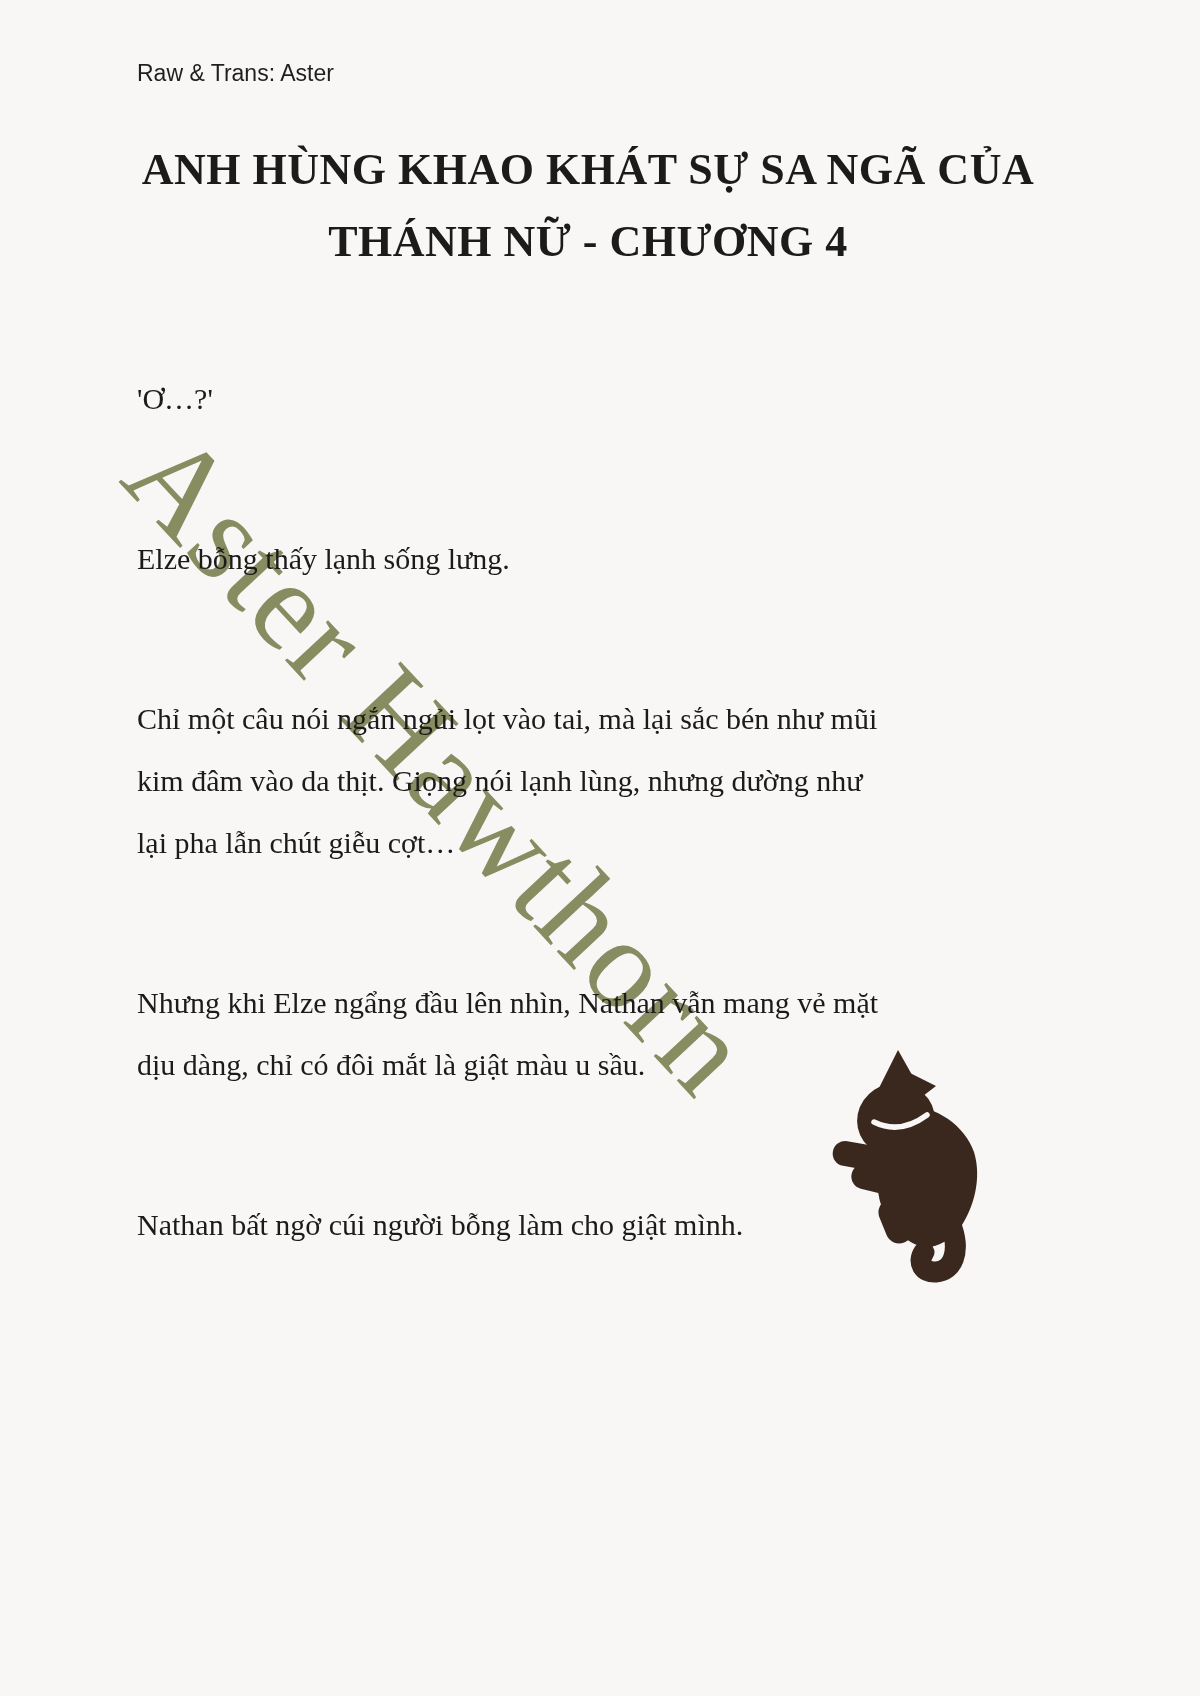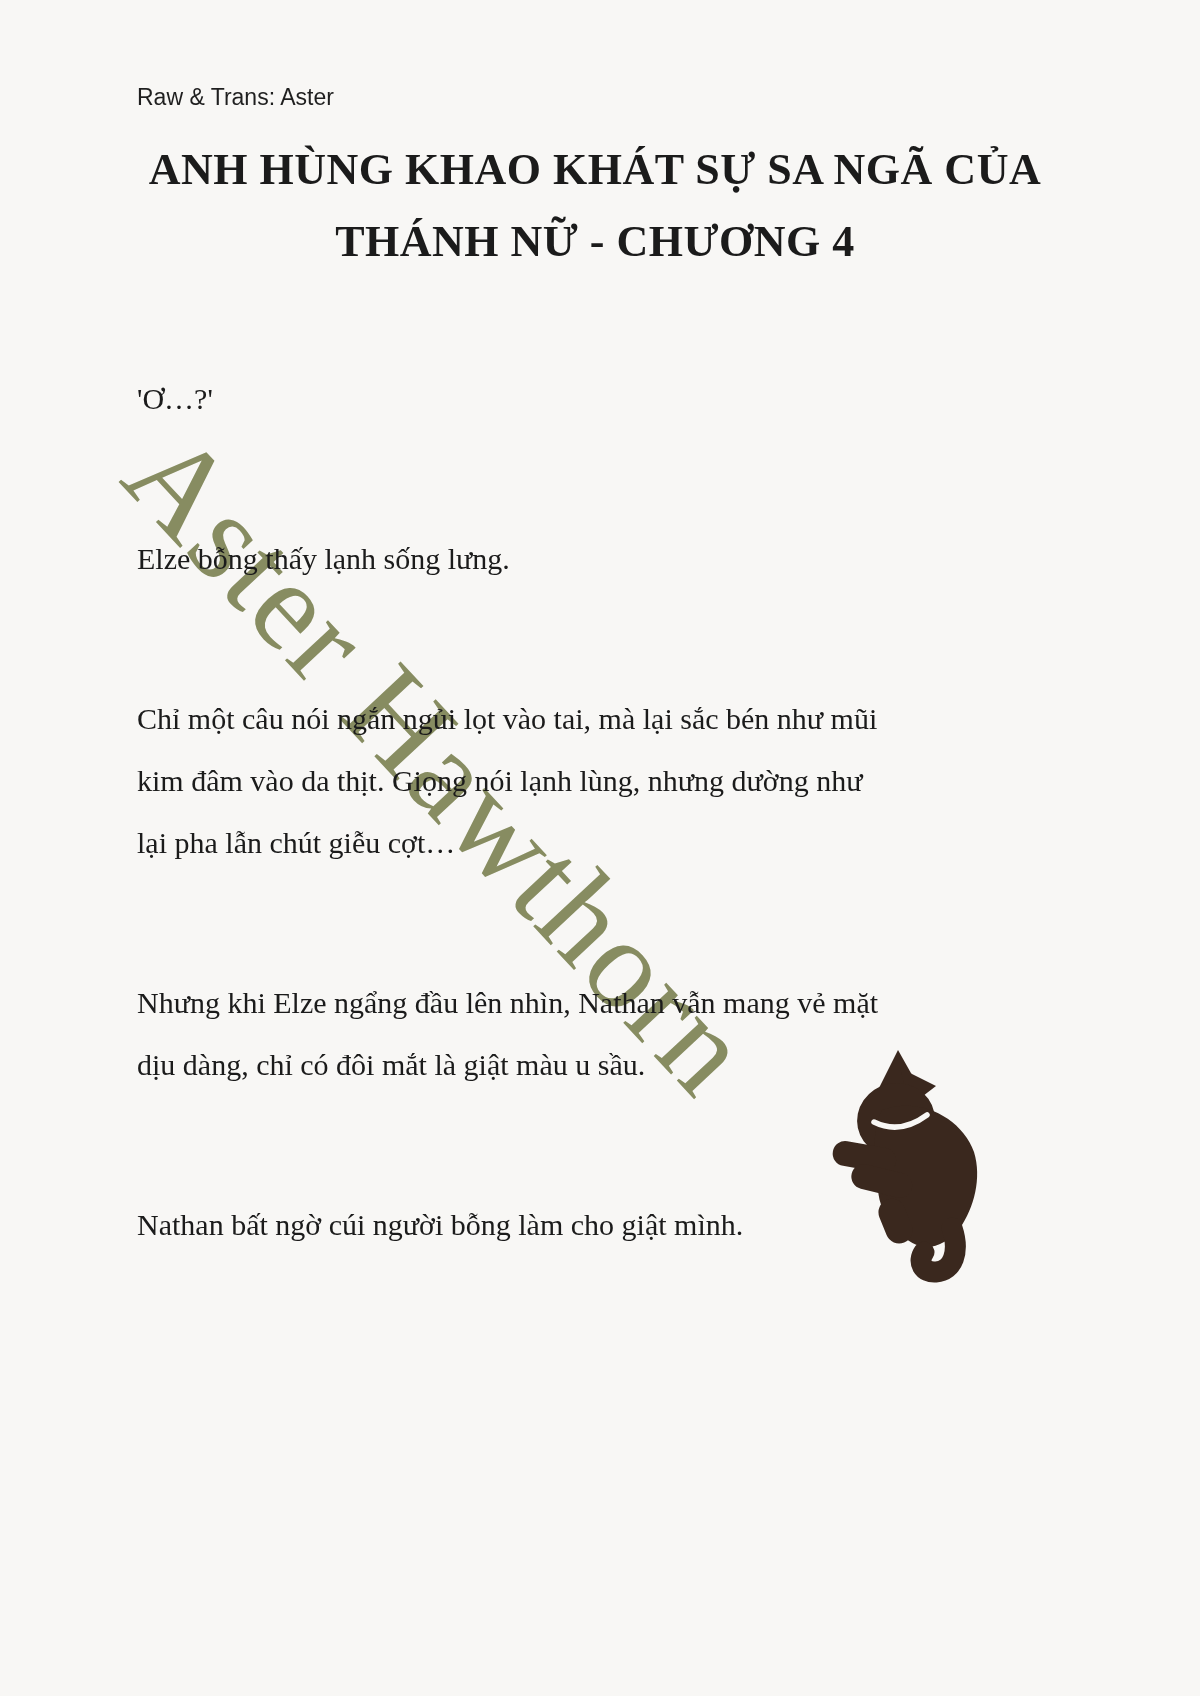--- a/index.html
+++ b/index.html
@@ -15,26 +15,25 @@
   .page { position: absolute; inset: 0; }
 
   .credit {
     position: absolute;
     left: 137px;
     top: 60px;
     font-family: "Liberation Sans", sans-serif;
     font-size: 23px;
     color: #1f1f1f;
     z-index: 3;
-    margin-top: 24px;
   }
 
   .title {
     position: absolute;
-    left: 80px;
+    left: 73px;
     top: 134px;
     width: 1030px;
     text-align: center;
     font-weight: bold;
     font-size: 44px;
     line-height: 72px;
     z-index: 3;
     letter-spacing: 0.5px;
   }
 

